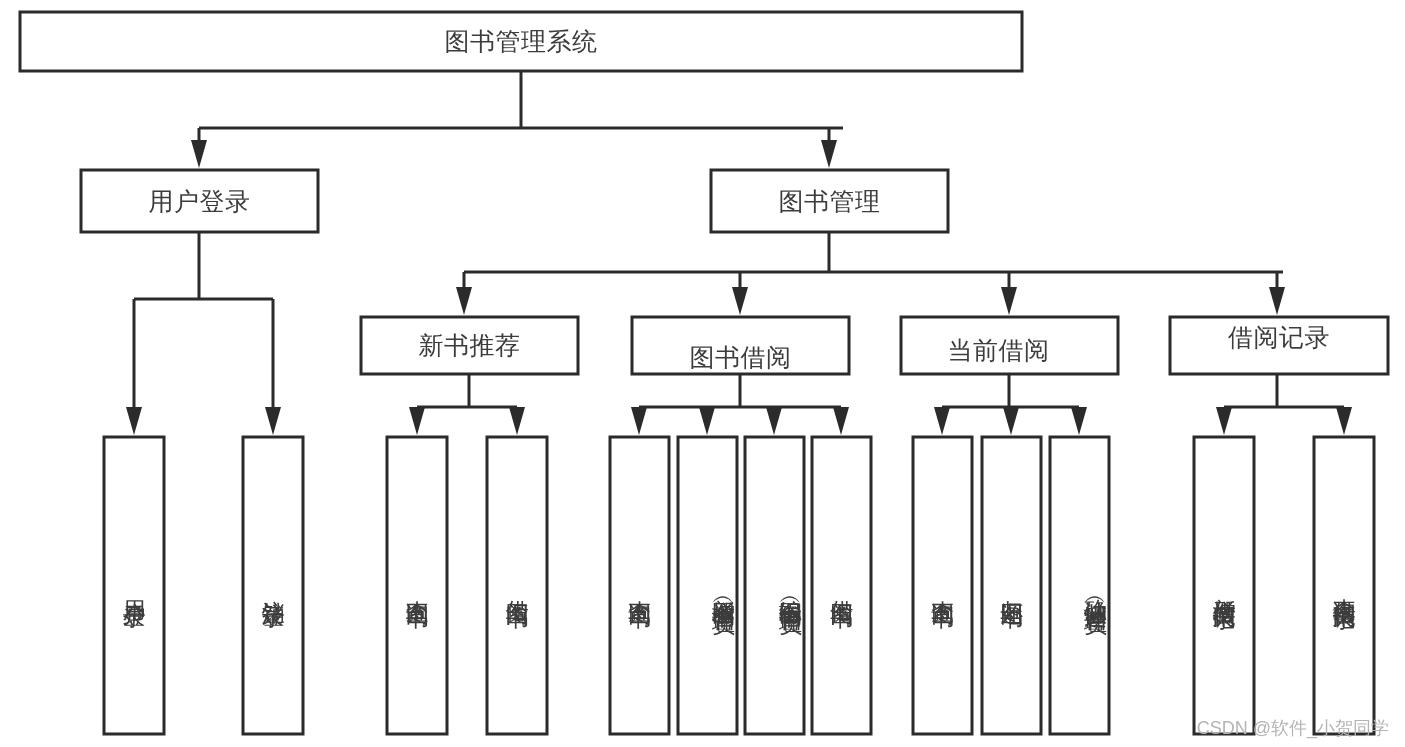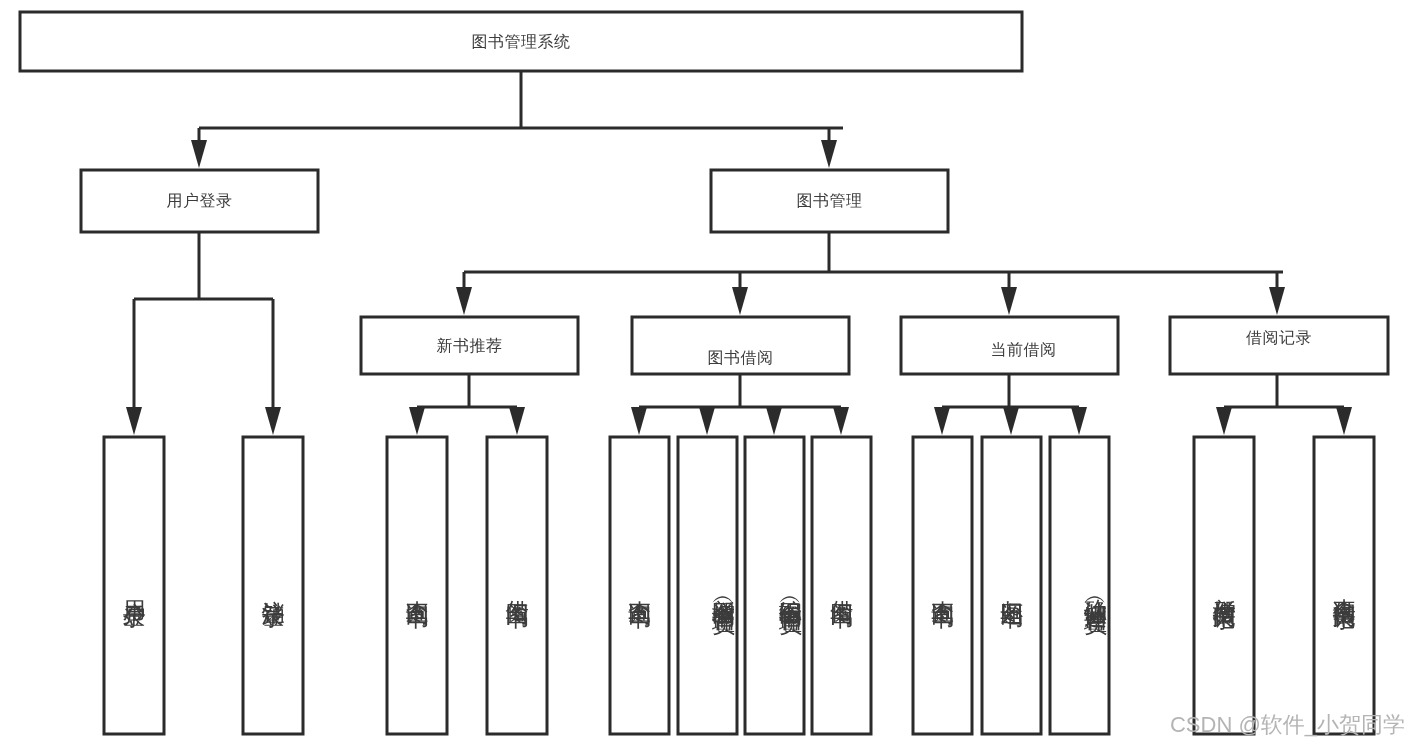--- a/index.html
+++ b/index.html
@@ -43,39 +43,39 @@
     display: flex;
     align-items: center;
     justify-content: center;
     color: #3c3c3c;
     font-family: "Liberation Sans", "DejaVu Sans", sans-serif;
     pointer-events: none;
     text-align: center;
     line-height: 1.08;
   }
   .node-label.horiz {
-    font-size: 16px;
+    font-size: 25px;
     letter-spacing: 0.5px;
   }
   .node-label.vert {
     writing-mode: vertical-rl;
     text-orientation: upright;
     font-size: 23px;
     letter-spacing: 2px;
     line-height: 1.2;
   }
   .node-label.vert.top-aligned {
     align-items: flex-start;
     padding-top: 4px;
   }
   .watermark {
     position: absolute;
-    right: 0;
+    right: 16px;
     bottom: 7px;
-    font-size: 22px;
+    font-size: 18px;
     color: #b4b4b4;
     font-family: "Liberation Sans", "DejaVu Sans", sans-serif;
     white-space: nowrap;
   }
 </style>
 </head>
 <body>
 
 <div id="canvas">
 
@@ -179,21 +179,21 @@
     <rect class="node-box" x="1314" y="437" width="60" height="297"></rect>
   </svg>
 
   <div class="node-label horiz" style="left:20px; top:12px; width:1002px; height:59px;">图书管理系统</div>
 
   <div class="node-label horiz" style="left:81px; top:170px; width:237px; height:62px;">用户登录</div>
   <div class="node-label horiz" style="left:711px; top:170px; width:237px; height:62px;border-radius:16px;">图书管理</div>
 
   <div class="node-label horiz" style="left:361px; top:317px; width:217px; height:57px;">新书推荐</div>
   <div class="node-label horiz" style="left:632px; top:329px; width:217px; height:57px;">图书借阅</div>
-  <div class="node-label horiz" style="left:887px; top:317px; width:217px; height:66px;padding-left:28px;">当前借阅</div>
+  <div class="node-label horiz" style="left:862px; top:317px; width:217px; height:66px;padding-left:28px;">当前借阅</div>
   <div class="node-label horiz" style="left:1170px; top:309px; width:218px; height:57px;">借阅记录</div>
 
   <div class="node-label vert" style="left:104px; top:437px; width:60px; height:297px;">用户登录</div>
   <div class="node-label vert" style="left:243px; top:437px; width:60px; height:297px;">注销登录</div>
   <div class="node-label vert" style="left:387px; top:437px; width:60px; height:297px;">查询图书</div>
   <div class="node-label vert" style="left:487px; top:437px; width:60px; height:297px;">借阅图书</div>
   <div class="node-label vert" style="left:610px; top:437px; width:59px; height:297px;">查询图书</div>
   <div class="node-label vert top-aligned" style="left:678px; top:437px; width:59px; height:297px;">新增图书（管理员）</div>
   <div class="node-label vert top-aligned" style="left:745px; top:437px; width:59px; height:297px;">编辑图书（管理员）</div>
   <div class="node-label vert" style="left:812px; top:437px; width:59px; height:297px;">借阅图书</div>

